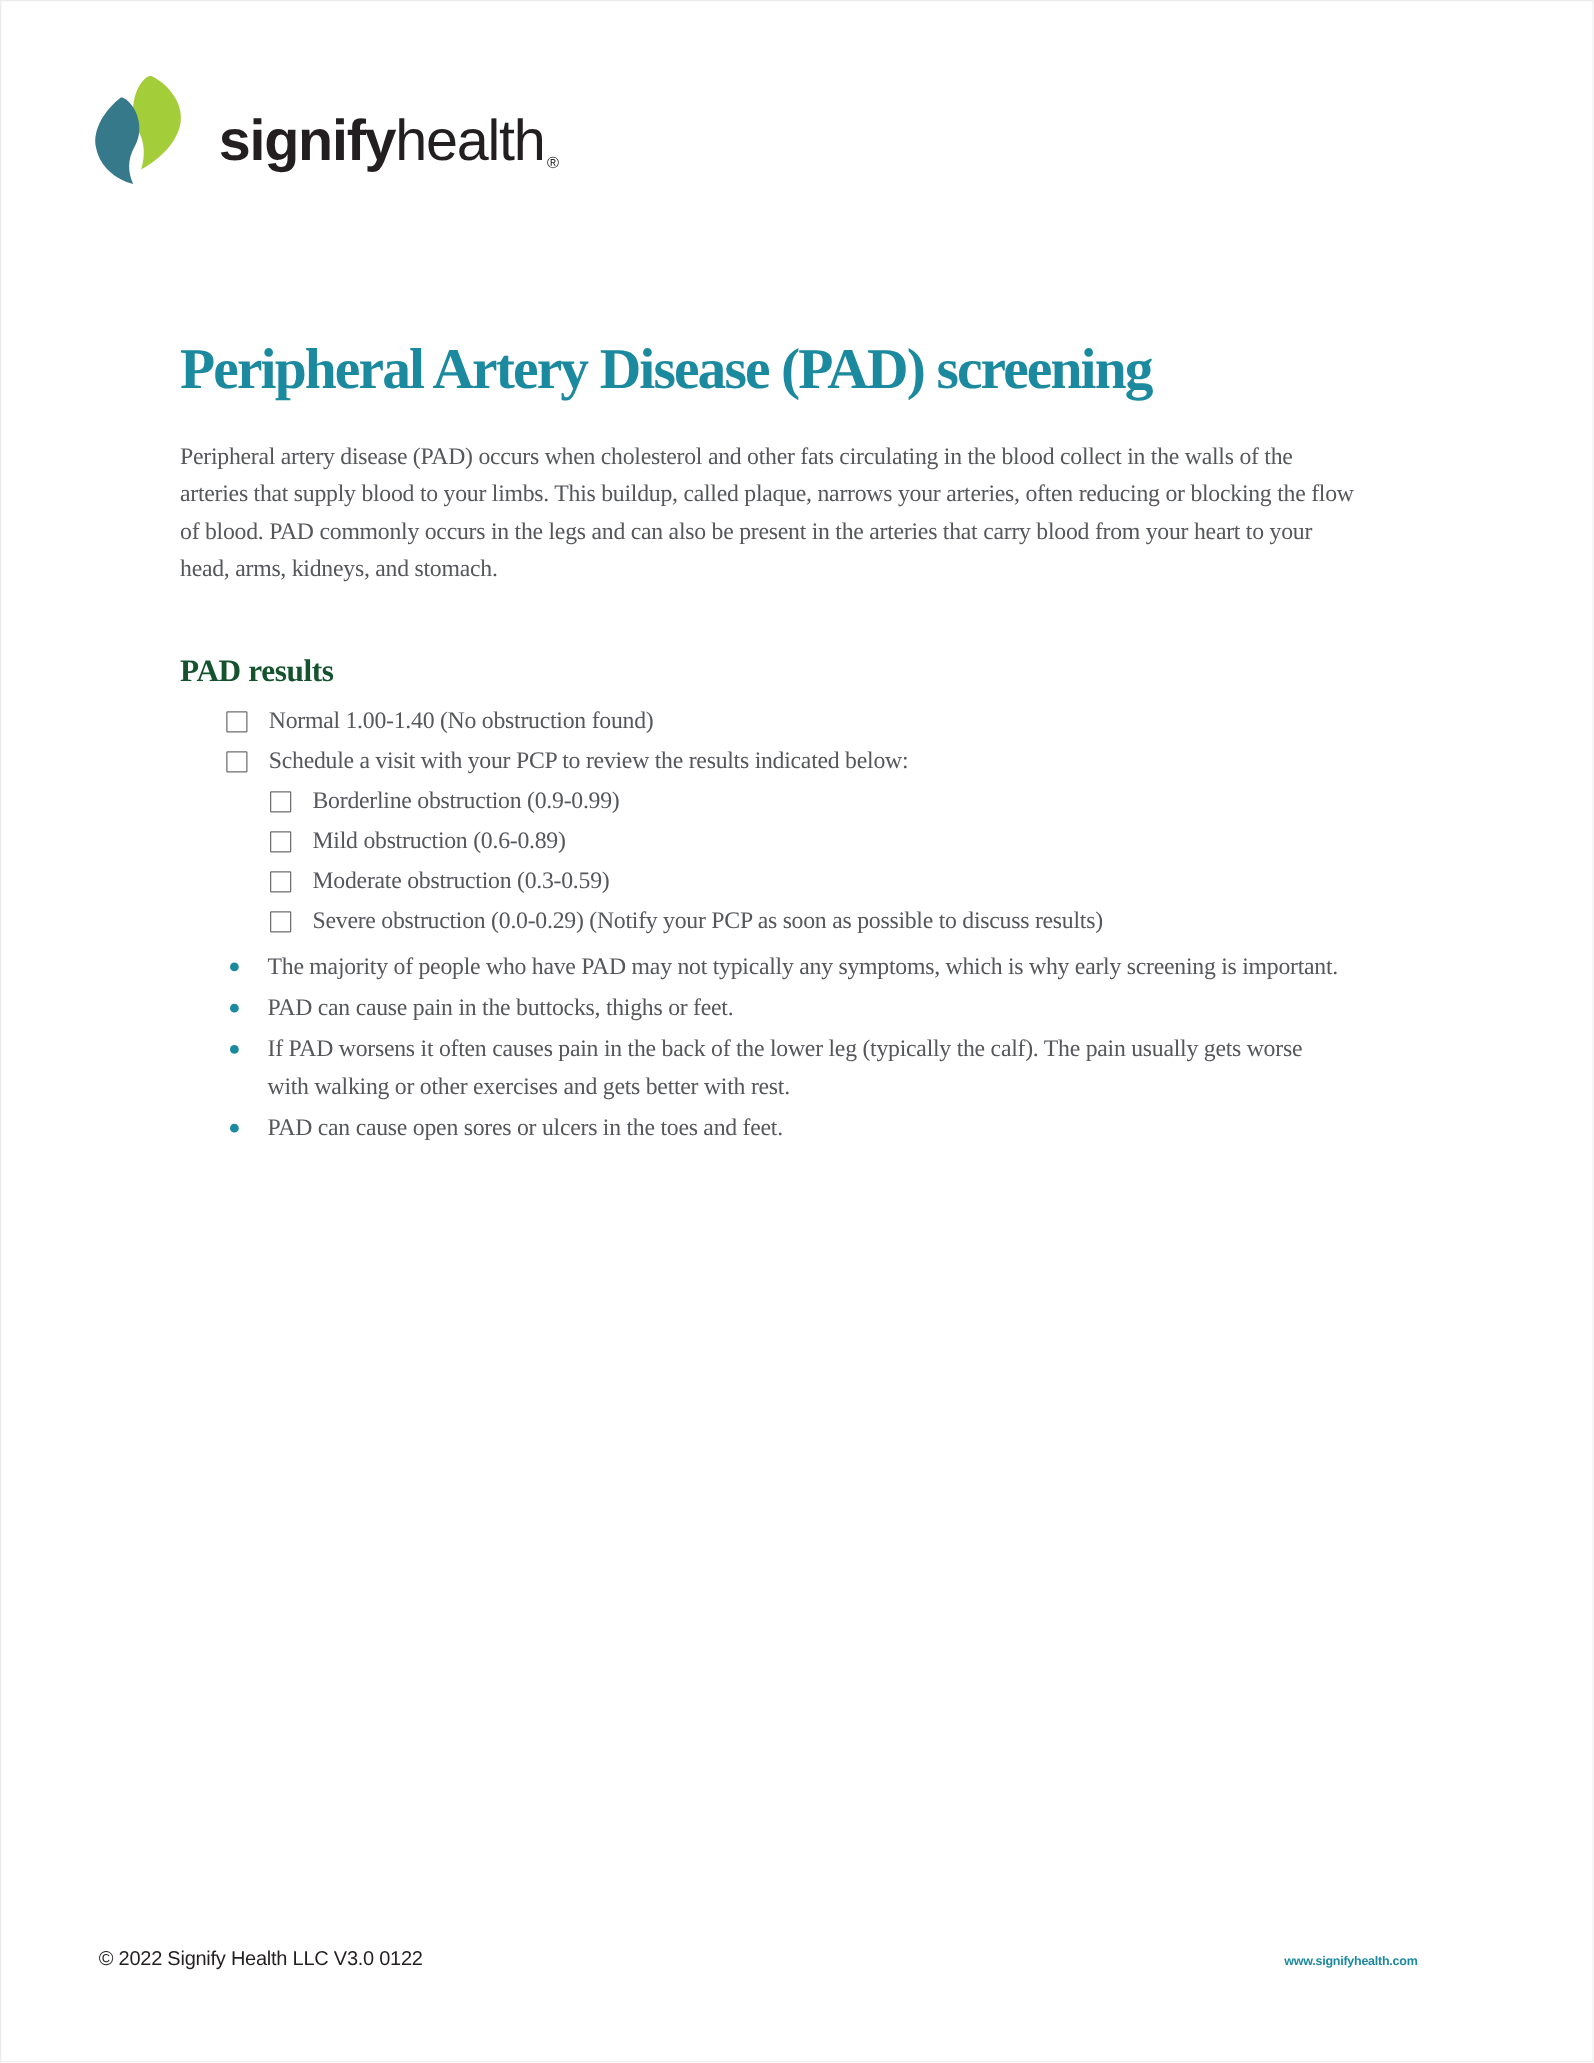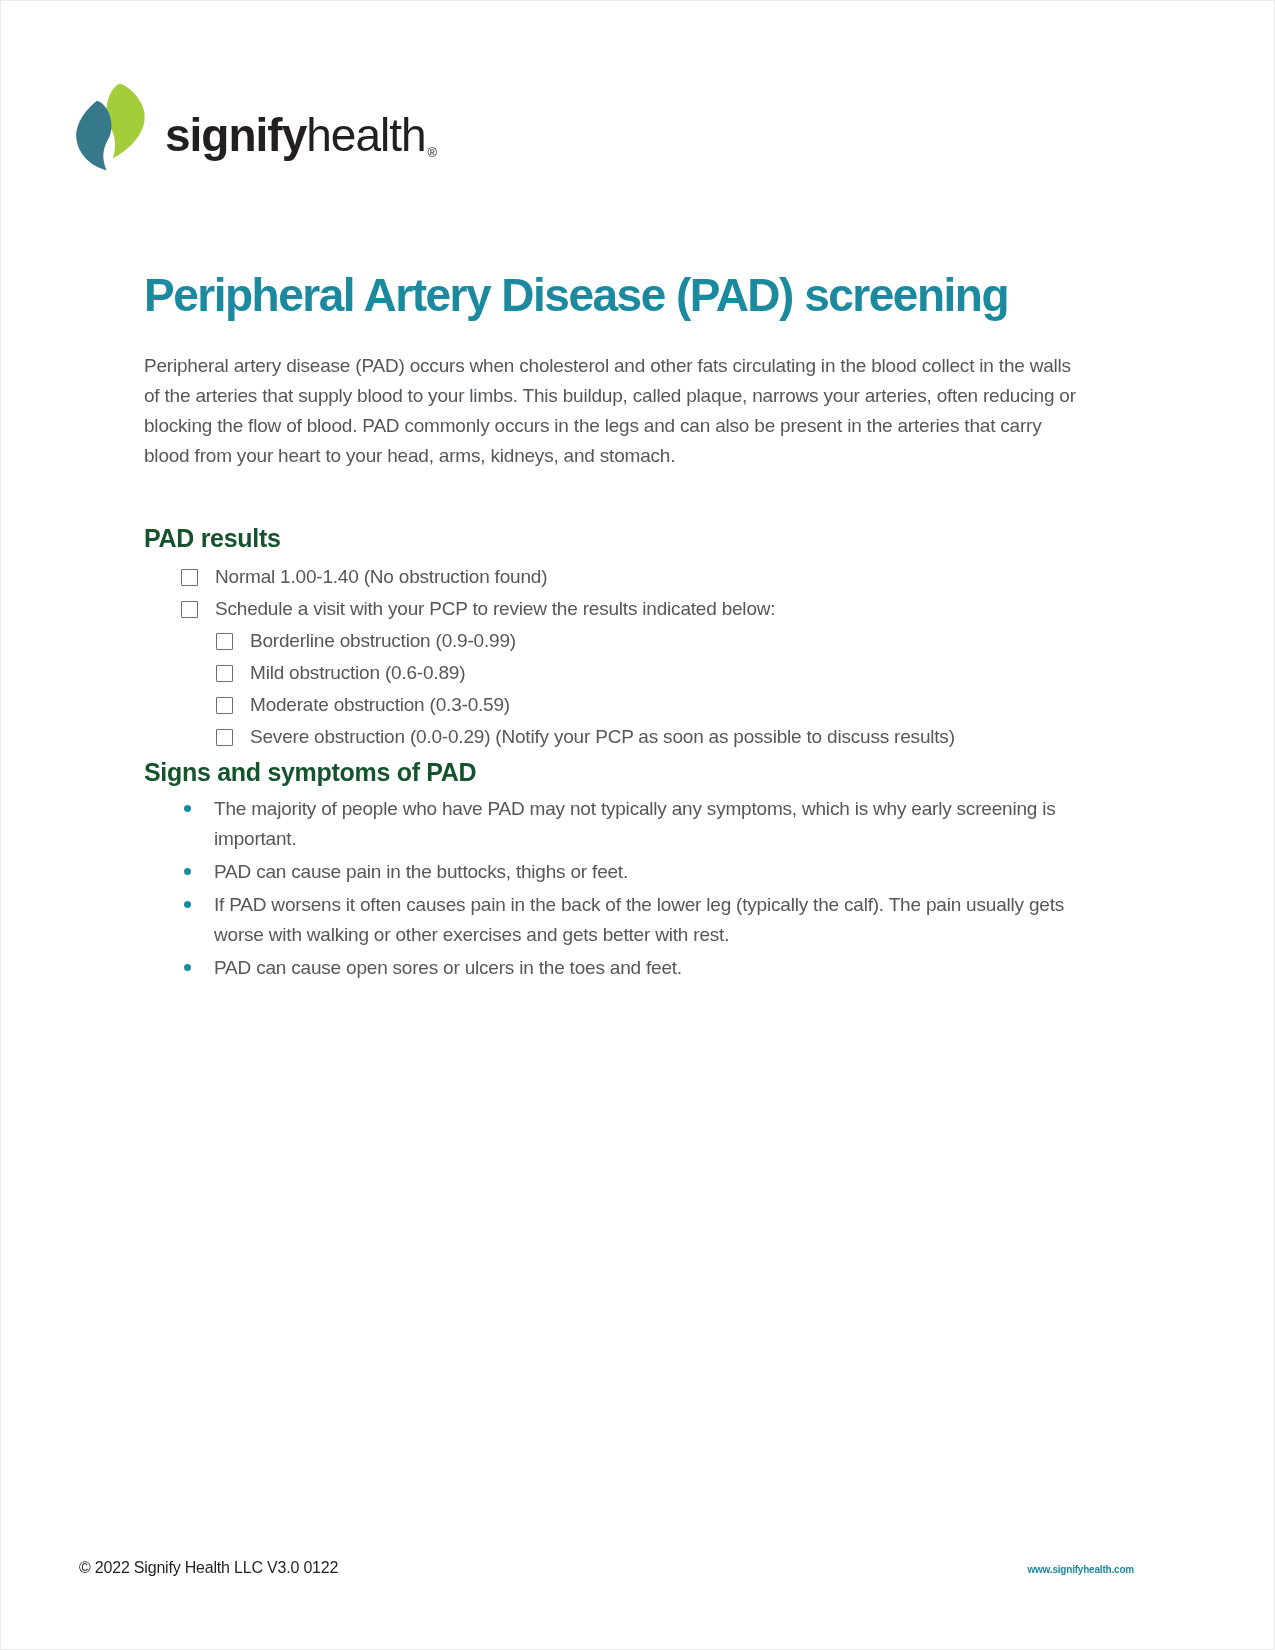--- a/index.html
+++ b/index.html
@@ -7,39 +7,39 @@
     position:relative;
     width:1275px;height:1650px;
     background:#ffffff;
     box-sizing:border-box;
     border:1px solid #ececec;
     font-family:"Liberation Sans", sans-serif;
     overflow:hidden;
   }
   
   .logo{
-    position:absolute;top:81px;left:66px;
-    display:flex;align-items:center;gap:8px;text-align:center;
+    position:absolute;top:58px;left:66px;
+    display:flex;align-items:center;gap:18px;text-align:center;
   }
   .logo svg{display:block;}
   .wordmark{
     font-size:46px;letter-spacing:-1px;color:#231f20;
     line-height:1;white-space:nowrap;
     margin-top:16px;
   }
   .wordmark .bold{font-weight:700;}
   .wordmark .light{font-weight:400;}
   .wordmark .reg{
     display:inline-block;font-size:13px;font-weight:400;
     transform:translateY(6px);margin-left:2px;
   }
   
   .content{
     box-sizing:border-box;
-    padding-left:143px;padding-right:65px;
+    padding-left:143px;padding-right:65px;font-family:Liberation Serif, serif;
   }
   h1.doc-title{
     margin:268px 0 0 0;
     font-size:46px;line-height:52px;letter-spacing:-1.5px;
     font-weight:700;color:#1c8a9e;
   }
   p.intro{
     margin:30px 0 0 0;
     max-width:942px;
     font-size:19px;line-height:30px;letter-spacing:-0.2px;
@@ -129,21 +129,20 @@
       <li class="l2">
         <span class="cbox"></span>
         <span class="lbl">Moderate obstruction (0.3-0.59)</span>
       </li>
       <li class="l2">
         <span class="cbox"></span>
         <span class="lbl">Severe obstruction (0.0-0.29) (Notify your PCP as soon as possible to discuss results)</span>
       </li>
     </ul>
 
-    <h2 class="sec symptoms">Signs and symptoms of PAD</h2>
 
     <ul class="bullets">
       <li>
         <span class="dot"></span>
         <span class="lbl">The majority of people who have PAD may not typically any symptoms, which is why early screening is important.</span>
       </li>
       <li>
         <span class="dot"></span>
         <span class="lbl">PAD can cause pain in the buttocks, thighs or feet.</span>
       </li>

